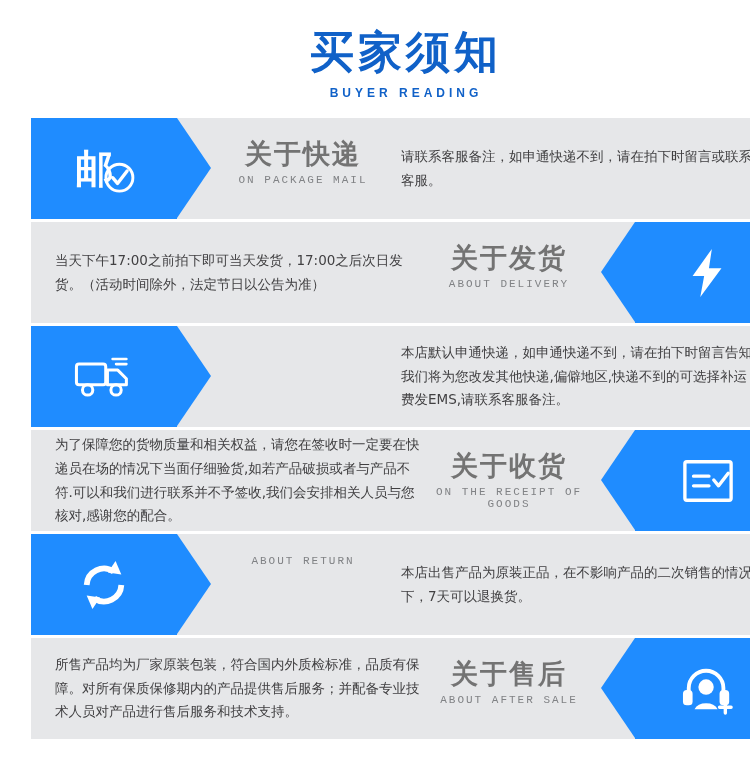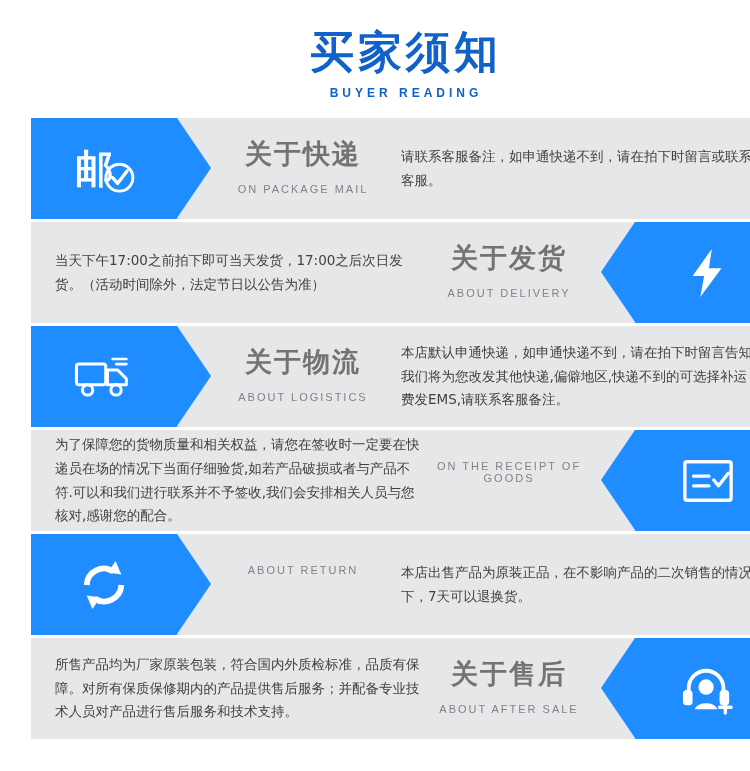--- a/index.html
+++ b/index.html
@@ -115,25 +115,25 @@
   .title-block.right { right: 182px; }
   .title-cn {
     font-size: 27px;
     font-weight: bold;
     letter-spacing: 2px;
     color: #737373;
     line-height: 1.3;
     font-family: "DejaVu Sans", "Liberation Sans", sans-serif;
   }
   .title-en {
-    margin-top: 12px;
+    margin-top: 3px;
     font-size: 11px;
     letter-spacing: 2px;
     color: #808285;
-    font-family: Liberation Sans, sans-serif;
+    font-family: Liberation Mono, monospace;
   }
 
   
   .body-text {
     position: absolute;
     top: 0;
     height: 101px;
     display: flex;
     flex-direction: column;
     justify-content: center;
@@ -217,40 +217,37 @@
       <div class="icon-wrap left">
         <svg class="icon-svg" viewBox="0 0 72 54" xmlns="http://www.w3.org/2000/svg" aria-hidden="true">
           <rect x="4" y="12" width="34" height="24" rx="3" fill="none" stroke="#ffffff" stroke-width="3.5"></rect>
           <path d="M40 19 h12 l10 10 v7 h-22 z" fill="none" stroke="#ffffff" stroke-width="3.5" stroke-linejoin="round"></path>
           <circle cx="17" cy="42" r="6" fill="none" stroke="#ffffff" stroke-width="3.5"></circle>
           <circle cx="50" cy="42" r="6" fill="none" stroke="#ffffff" stroke-width="3.5"></circle>
           <path d="M0 20 h-0" stroke="#ffffff" stroke-width="3"></path>
           <path d="M46 6 h16 M50 12 h12" stroke="#ffffff" stroke-width="3" stroke-linecap="round"></path>
         </svg>
       </div>
-      <div class="title-block left">
-        <div class="title-cn">关于物流</div>
-        <div class="title-en">ABOUT LOGISTICS</div>
-      </div>
       <div class="body-text right-side">
         <p>本店默认申通快递，如申通快递不到，请在拍下时留言告知.我们将为您改发其他快递,偏僻地区,快递不到的可选择补运费发EMS,请联系客服备注。</p>
       </div>
     </div>
 
     <div class="row">
       <div class="blue-block right"></div>
       <div class="arrow right"></div>
       <div class="icon-wrap right">
         <svg class="icon-svg" viewBox="0 0 64 54" xmlns="http://www.w3.org/2000/svg" aria-hidden="true">
           <rect x="8" y="7" width="48" height="40" rx="2" fill="none" stroke="#ffffff" stroke-width="3.5"></rect>
           <path d="M17 22 h16 M17 32 h16" stroke="#ffffff" stroke-width="3.5" stroke-linecap="round"></path>
           <path d="M38 26 l5 6 l10 -13" stroke="#ffffff" stroke-width="3.5" fill="none" stroke-linecap="round" stroke-linejoin="round"></path>
         </svg>
       </div>
       <div class="title-block right">
+        <div class="title-cn">关于收货</div>
         <div class="title-en">ON THE RECEIPT OF GOODS</div>
       </div>
       <div class="body-text left-side">
         <p>为了保障您的货物质量和相关权益，请您在签收时一定要在快递员在场的情况下当面仔细验货,如若产品破损或者与产品不符.可以和我们进行联系并不予签收,我们会安排相关人员与您核对,感谢您的配合。</p>
       </div>
     </div>
 
     <div class="row">
       <div class="blue-block left"></div>
       <div class="arrow left"></div>

